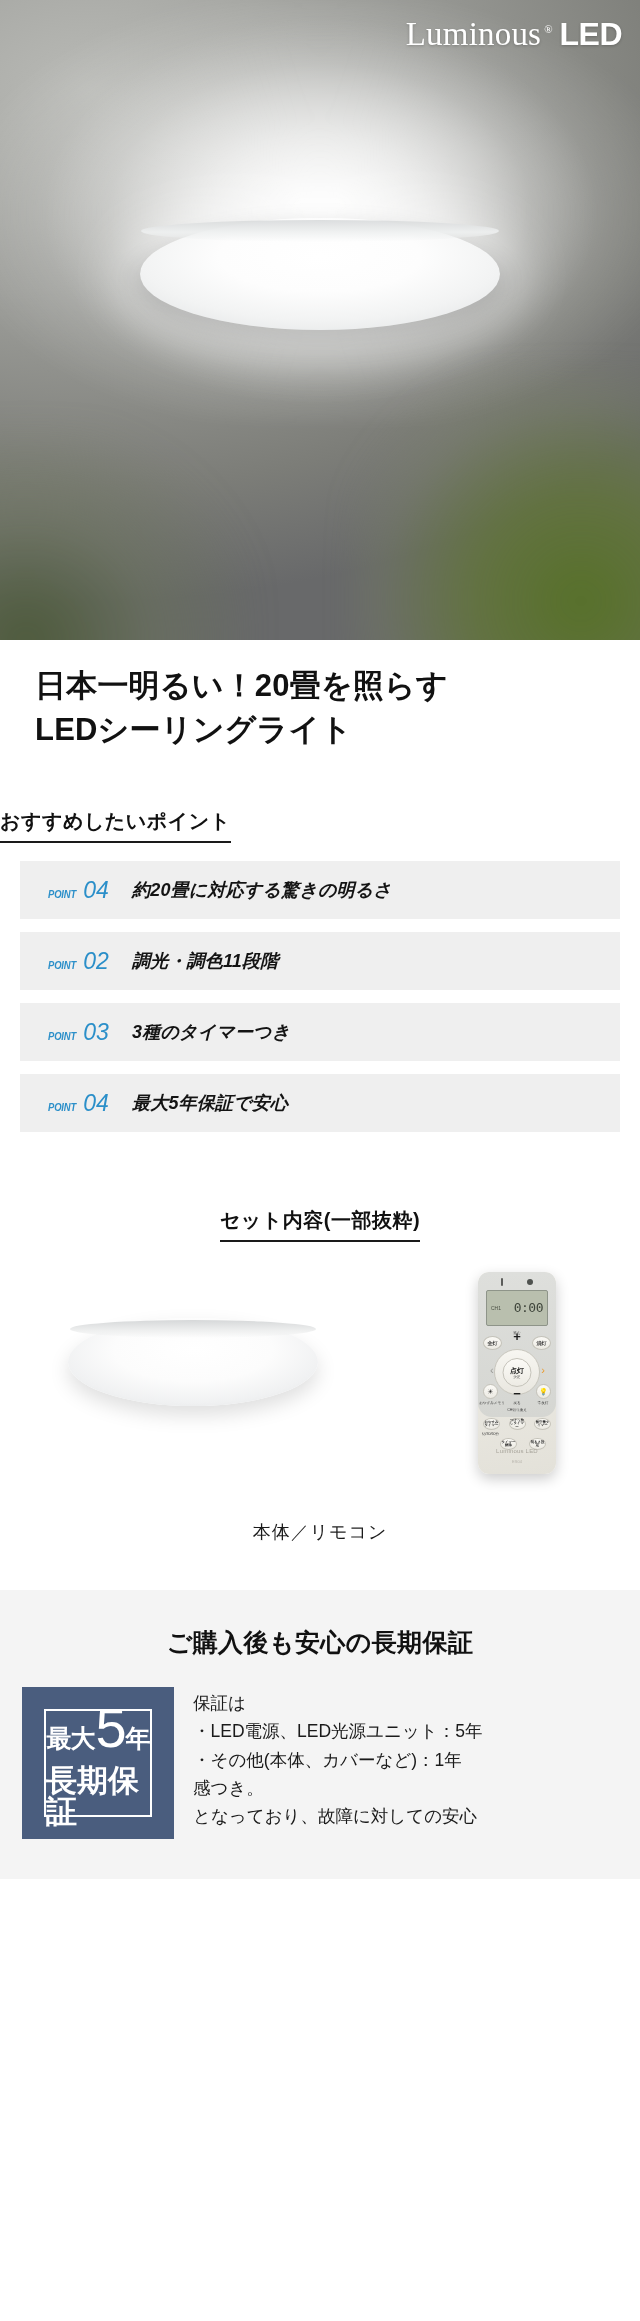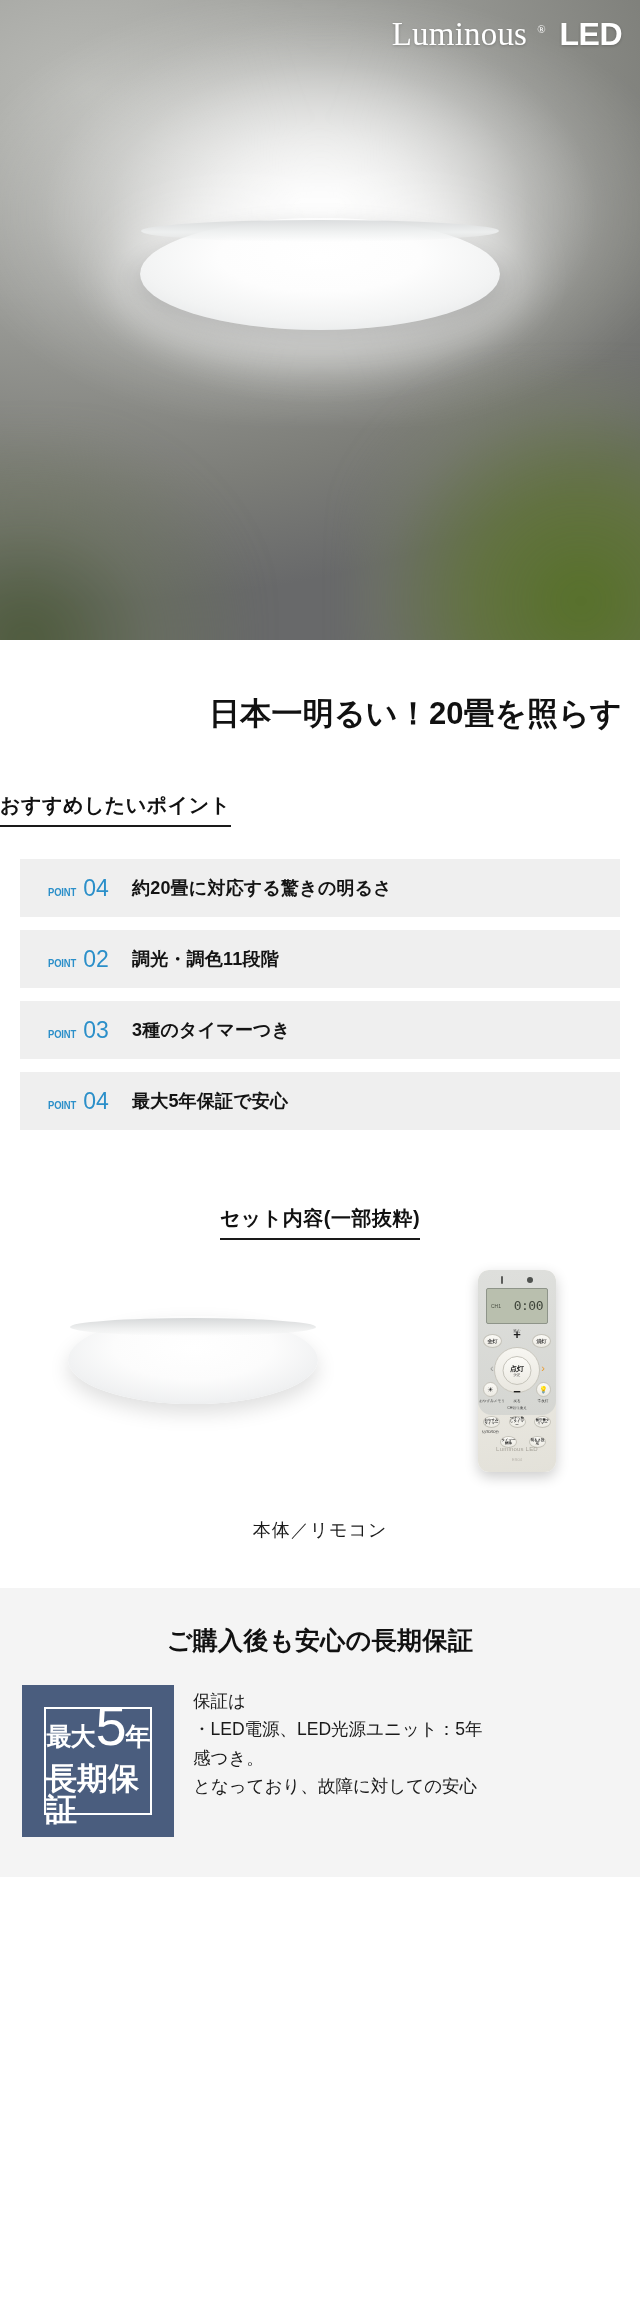--- a/index.html
+++ b/index.html
@@ -44,21 +44,21 @@
     transform: translate(-50%, -50%);
     width: 700px; height: 420px;
     background: radial-gradient(ellipse at 50% 50%, rgba(255,255,255,0.85) 0%, rgba(255,255,255,0.45) 30%, rgba(255,255,255,0.13) 58%, rgba(255,255,255,0) 76%);
     filter: blur(6px);
     pointer-events: none;
   }
 
   .hero-logo {
     position: absolute;
     top: 16px; right: 18px;
-    display: flex; align-items: baseline; gap: 14px;
+    display: flex; align-items: baseline; gap: 7px;
     z-index: 5;
     pointer-events: none;
   }
   .hero-logo .lum {
     font-family: "Liberation Serif", "DejaVu Serif", serif;
     font-size: 33px;
     color: #ffffff;
     letter-spacing: 0.2px;
     position: relative;
     text-shadow: 0 1px 3px rgba(0,0,0,0.22);
@@ -107,22 +107,23 @@
     position: absolute;
     left: 50%; top: 242px; transform: translateX(-50%);
     width: 400px; height: 70px;
     border-radius: 50%;
     background: radial-gradient(ellipse at 50% 40%, rgba(0,0,0,0.22) 0%, rgba(0,0,0,0.08) 50%, rgba(0,0,0,0) 78%);
     filter: blur(10px);
   }
 
   
   .headline {
-    padding: 52px 18px 0;
-    text-align: right;
+    padding: 24px 18px 0;
+    text-align: left;
+    margin-left: 17px;
   }
   .headline h1 {
     font-size: 31px;
     font-weight: 700;
     line-height: 1.42;
     letter-spacing: 0.2px;
     color: #111111;
   }
 
   
@@ -131,21 +132,21 @@
     display: inline-block;
     font-size: 20px;
     font-weight: 700;
     color: #111111;
     letter-spacing: 0.5px;
     padding-bottom: 6px;
     border-bottom: 2px solid #1a1a1a;
   }
 
   
-  .points { margin: 32px 20px 0; }
+  .points { margin: 18px 20px 0; font-style: italic; }
   .point-row {
     display: flex;
     align-items: center;
     background: #efefef;
     height: 58px;
     margin-bottom: 13px;
     padding-left: 28px;
   }
   .point-tag {
     display: flex;
@@ -344,20 +345,21 @@
     <div class="lamp-shadow"></div>
     <div class="lamp">
       <div class="lamp-body"></div>
       <div class="lamp-rim"></div>
     </div>
   </section>
 
   <section class="headline">
     <h1>
       <span>日本一明るい！20畳を照らす</span><br>
+      <span>LEDシーリングライト</span>
     </h1>
   </section>
 
   <div class="sec-title-wrap">
     <span class="sec-title">おすすめしたいポイント</span>
   </div>
 
   <section class="points">
 
     <div class="point-row">
@@ -471,20 +473,21 @@
             <span class="b-big">5</span>
             <span class="b-sm">年</span>
           </div>
           <div class="badge-line2">長期保証</div>
         </div>
       </div>
 
       <div class="warranty-text">
         <div>保証は</div>
         <div>・LED電源、LED光源ユニット：5年</div>
+        <div>・その他(本体、カバーなど)：1年</div>
         <div>感つき。</div>
         <div>となっており、故障に対しての安心</div>
       </div>
 
     </div>
   </section>
 
 </div>
 
 </body></html>

